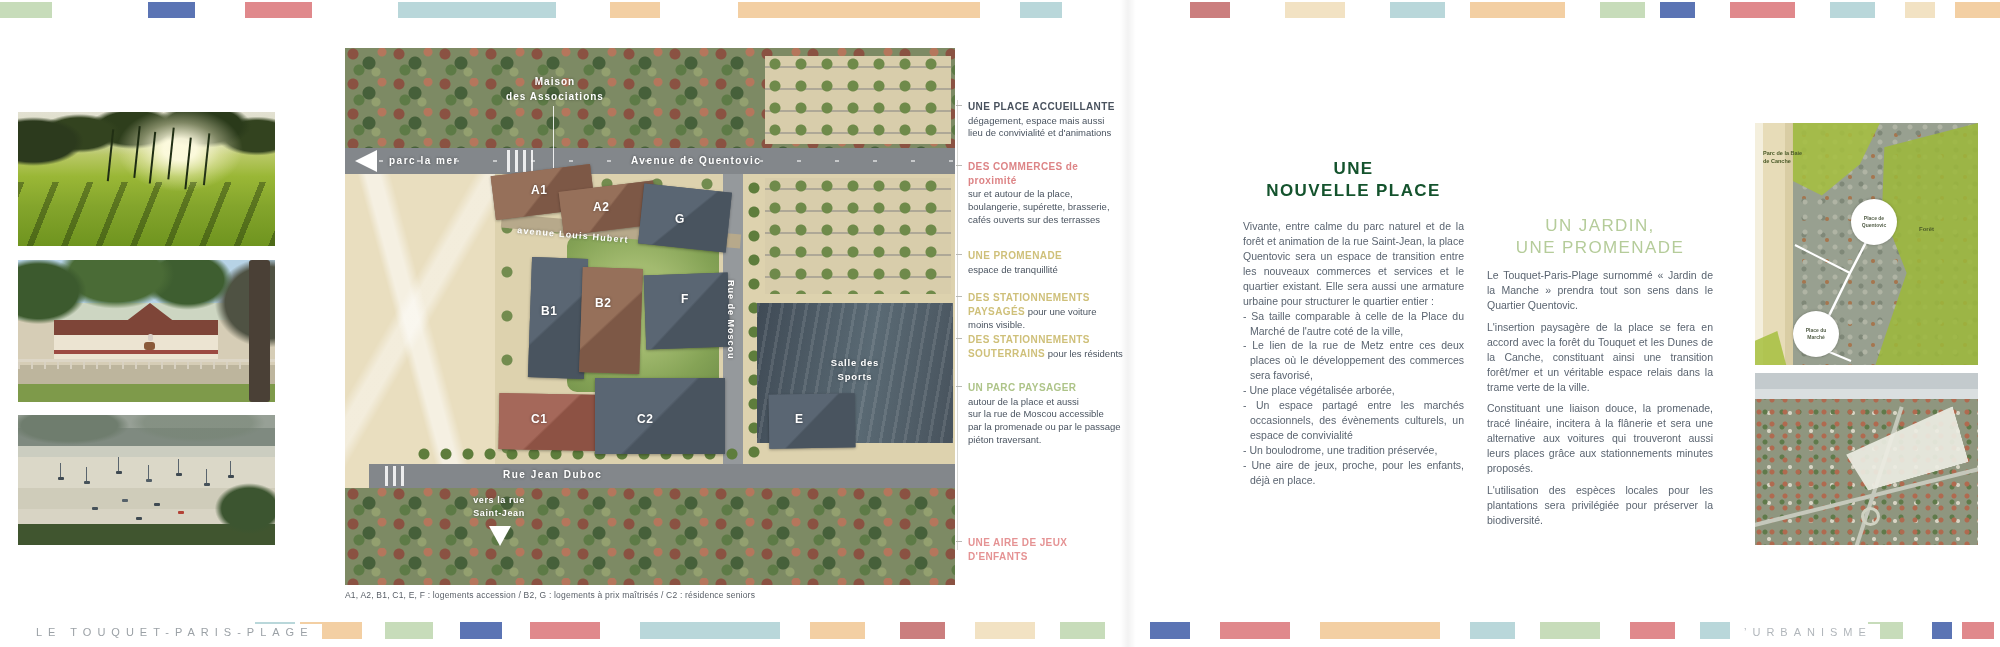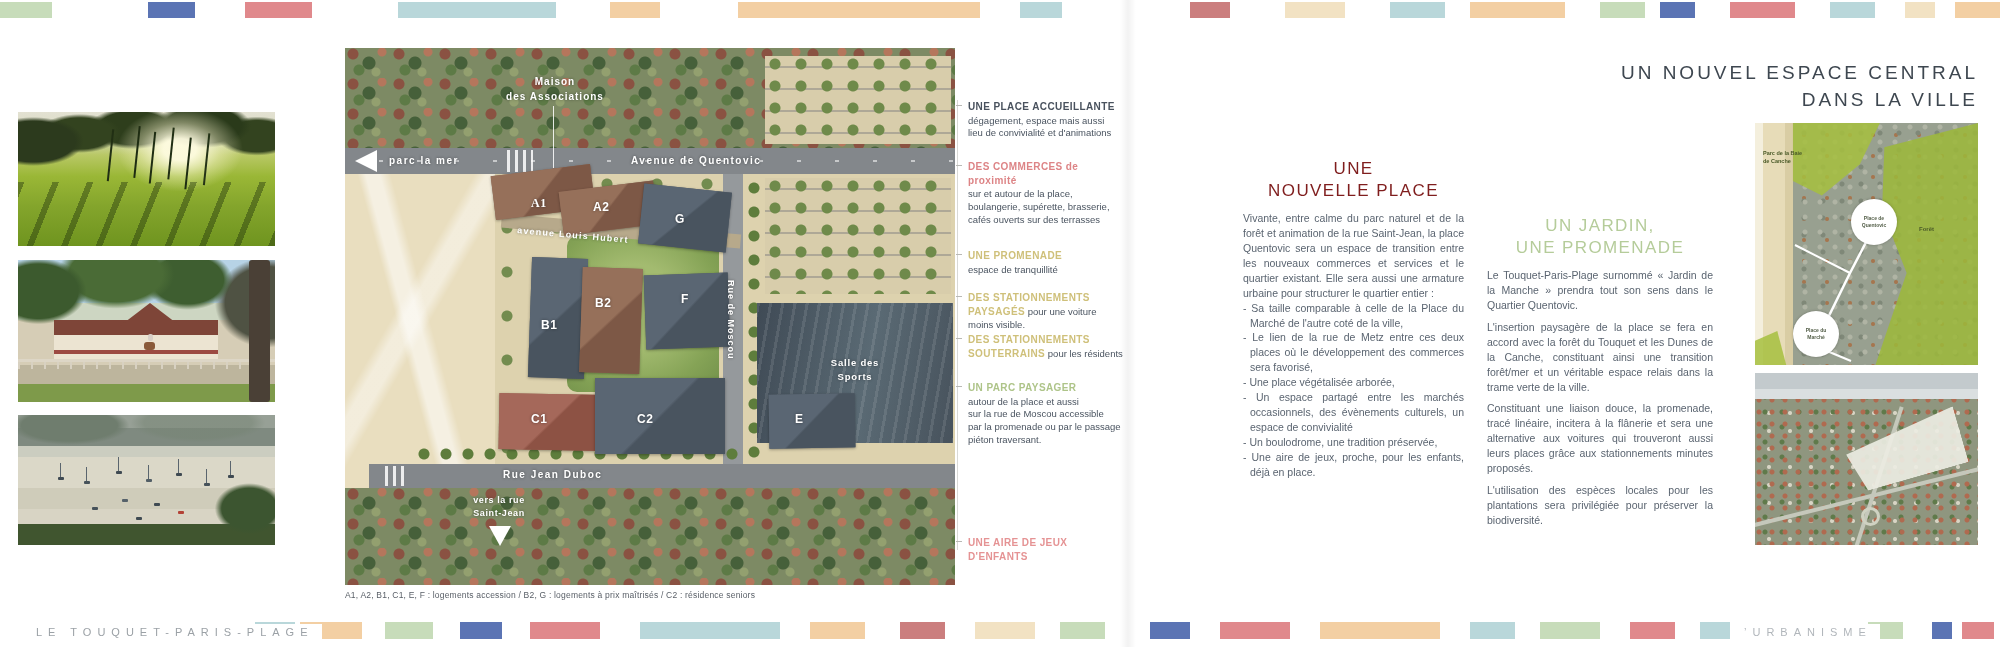--- a/index.html
+++ b/index.html
@@ -117,22 +117,22 @@
   #b-g{left:296px;top:140px;width:88px;height:60px;transform:rotate(6deg);}
   #b-b1{left:185px;top:210px;width:56px;height:120px;transform:rotate(2deg);}
   #b-b2{left:236px;top:220px;width:60px;height:105px;transform:rotate(2deg);}
   #b-f{left:300px;top:226px;width:84px;height:74px;transform:rotate(-2deg);}
   #b-c1{left:154px;top:346px;width:106px;height:56px;transform:rotate(1deg);}
   #b-c2{left:250px;top:330px;width:130px;height:76px;}
   #b-e{left:424px;top:346px;width:86px;height:54px;transform:rotate(-1deg);}
   .map-label{position:absolute;color:#fff;font-weight:600;text-shadow:0 0 3px rgba(0,0,0,.45);}
   .bld-label{font-size:12px;letter-spacing:.5px;}
   .road-label{font-size:10px;letter-spacing:1.5px;}
-  #lbl-a1{left:186px;top:148px;font-family:Liberation Serif, serif;} #lbl-a2{left:248px;top:152px;} #lbl-g{left:330px;top:164px;}
-  #lbl-b1{left:196px;top:270px;} #lbl-b2{left:250px;top:248px;} #lbl-f{left:336px;top:244px;}
+  #lbl-a1{left:186px;top:135px;} #lbl-a2{left:248px;top:152px;} #lbl-g{left:330px;top:164px;}
+  #lbl-b1{left:196px;top:256px;} #lbl-b2{left:250px;top:248px;} #lbl-f{left:336px;top:244px;}
   #lbl-c1{left:186px;top:364px;} #lbl-c2{left:292px;top:364px;} #lbl-e{left:450px;top:364px;}
   #lbl-maison{left:146px;top:26px;width:128px;text-align:center;font-size:10px;letter-spacing:1px;line-height:1.5;}
   #maison-line{position:absolute;left:208px;top:58px;width:1px;height:62px;background:rgba(255,255,255,.85);}
   #arrow-mer{position:absolute;left:10px;top:102px;width:0;height:0;
     border-top:11px solid transparent;border-bottom:11px solid transparent;border-right:22px solid #fff;}
   #lbl-mer{left:44px;top:107px;}
   #lbl-quentovic{left:286px;top:107px;}
   #lbl-hubert{left:172px;top:182px;font-size:9px;letter-spacing:1.2px;transform:rotate(5deg);}
   #lbl-moscou{left:381px;top:232px;font-size:9px;letter-spacing:1px;writing-mode:vertical-rl;}
   #lbl-duboc{left:158px;top:421px;}
@@ -146,21 +146,21 @@
   #legend-line{position:absolute;left:957px;top:100px;width:1px;height:450px;background:#d9d9d6;}
   #legend-items{position:absolute;left:968px;top:0;width:158px;height:566px;}
   .legend-item{position:absolute;left:0;width:156px;}
   .legend-item::before{content:"";position:absolute;left:-12px;top:5px;width:6px;height:1px;background:#b9b9b5;}
   .lg-t{font-size:10px;font-weight:600;letter-spacing:.4px;line-height:1.35;}
   .lg-inline{color:#4a5460;font-weight:400;font-size:9.5px;letter-spacing:0;}
   .lg-b{font-size:9.5px;color:#4a5460;line-height:1.35;margin-top:1px;}
 
   
   #sec-place{position:absolute;left:1243px;top:158px;width:221px;}
-  #sec-place h2{margin:0 0 9px 0;text-align:center;font-size:17px;font-weight:400;letter-spacing:1.4px;color:#7f1d1d;line-height:1.3;}
+  #sec-place h2{margin:0 0 17px 0;text-align:center;font-size:17px;font-weight:700;letter-spacing:1.4px;color:#14532d;line-height:1.3;}
   .body-txt{font-size:10.5px;color:#5a6470;line-height:1.42;text-align:justify;}
   .bullet{font-size:10.5px;color:#5a6470;line-height:1.42;text-align:justify;padding-left:7px;text-indent:-7px;}
   #sec-jardin{position:absolute;left:1487px;top:215px;width:226px;}
   #sec-jardin h2{margin:0 0 9px 0;text-align:center;font-size:17px;font-weight:500;letter-spacing:1.4px;color:#b5cc9a;line-height:1.3;}
   #sec-jardin .jp{margin:0 0 7px 0;}
   #page-title{position:absolute;right:22px;top:60px;width:420px;text-align:right;
     font-size:19px;letter-spacing:3px;color:#3e4750;line-height:1.4;font-weight:500;}
 
   
   #minimap{position:absolute;left:1755px;top:123px;width:223px;height:242px;overflow:hidden;
@@ -355,22 +355,20 @@
     <h2 class="pre">UN JARDIN,
 UNE PROMENADE</h2>
     <div id="jardin-paras">
         <p class="body-txt jp">Le Touquet-Paris-Plage surnommé « Jardin de la Manche » prendra tout son sens dans le Quartier Quentovic.</p>
         <p class="body-txt jp">L'insertion paysagère de la place se fera en accord avec la forêt du Touquet et les Dunes de la Canche, constituant ainsi une transition forêt/mer et un véritable espace relais dans la trame verte de la ville.</p>
         <p class="body-txt jp">Constituant une liaison douce, la promenade, tracé linéaire, incitera à la flânerie et sera une alternative aux voitures qui trouveront aussi leurs places grâce aux stationnements minutes proposés.</p>
         <p class="body-txt jp">L'utilisation des espèces locales pour les plantations sera privilégiée pour préserver la biodiversité.</p>
       </div>
   </div>
 
-  <div id="page-title" class="pre">UN NOUVEL ESPACE CENTRAL
-DANS LA VILLE</div>
 
   <div id="minimap">
     <div id="mm-beach"></div>
     <div id="mm-green1" class="mm-green"></div>
     <div id="mm-green2" class="mm-green"></div>
     <div id="mm-green3" class="mm-green"></div>
     <svg id="mm-route" width="223" height="242">
       <polyline points="120,102 95,150 68,205" fill="none" stroke="#ffffff" stroke-width="2.5"></polyline>
       <polyline points="95,150 40,122" fill="none" stroke="#ffffff" stroke-width="2"></polyline>
       <polyline points="72,228 96,238" fill="none" stroke="#ffffff" stroke-width="2"></polyline>

